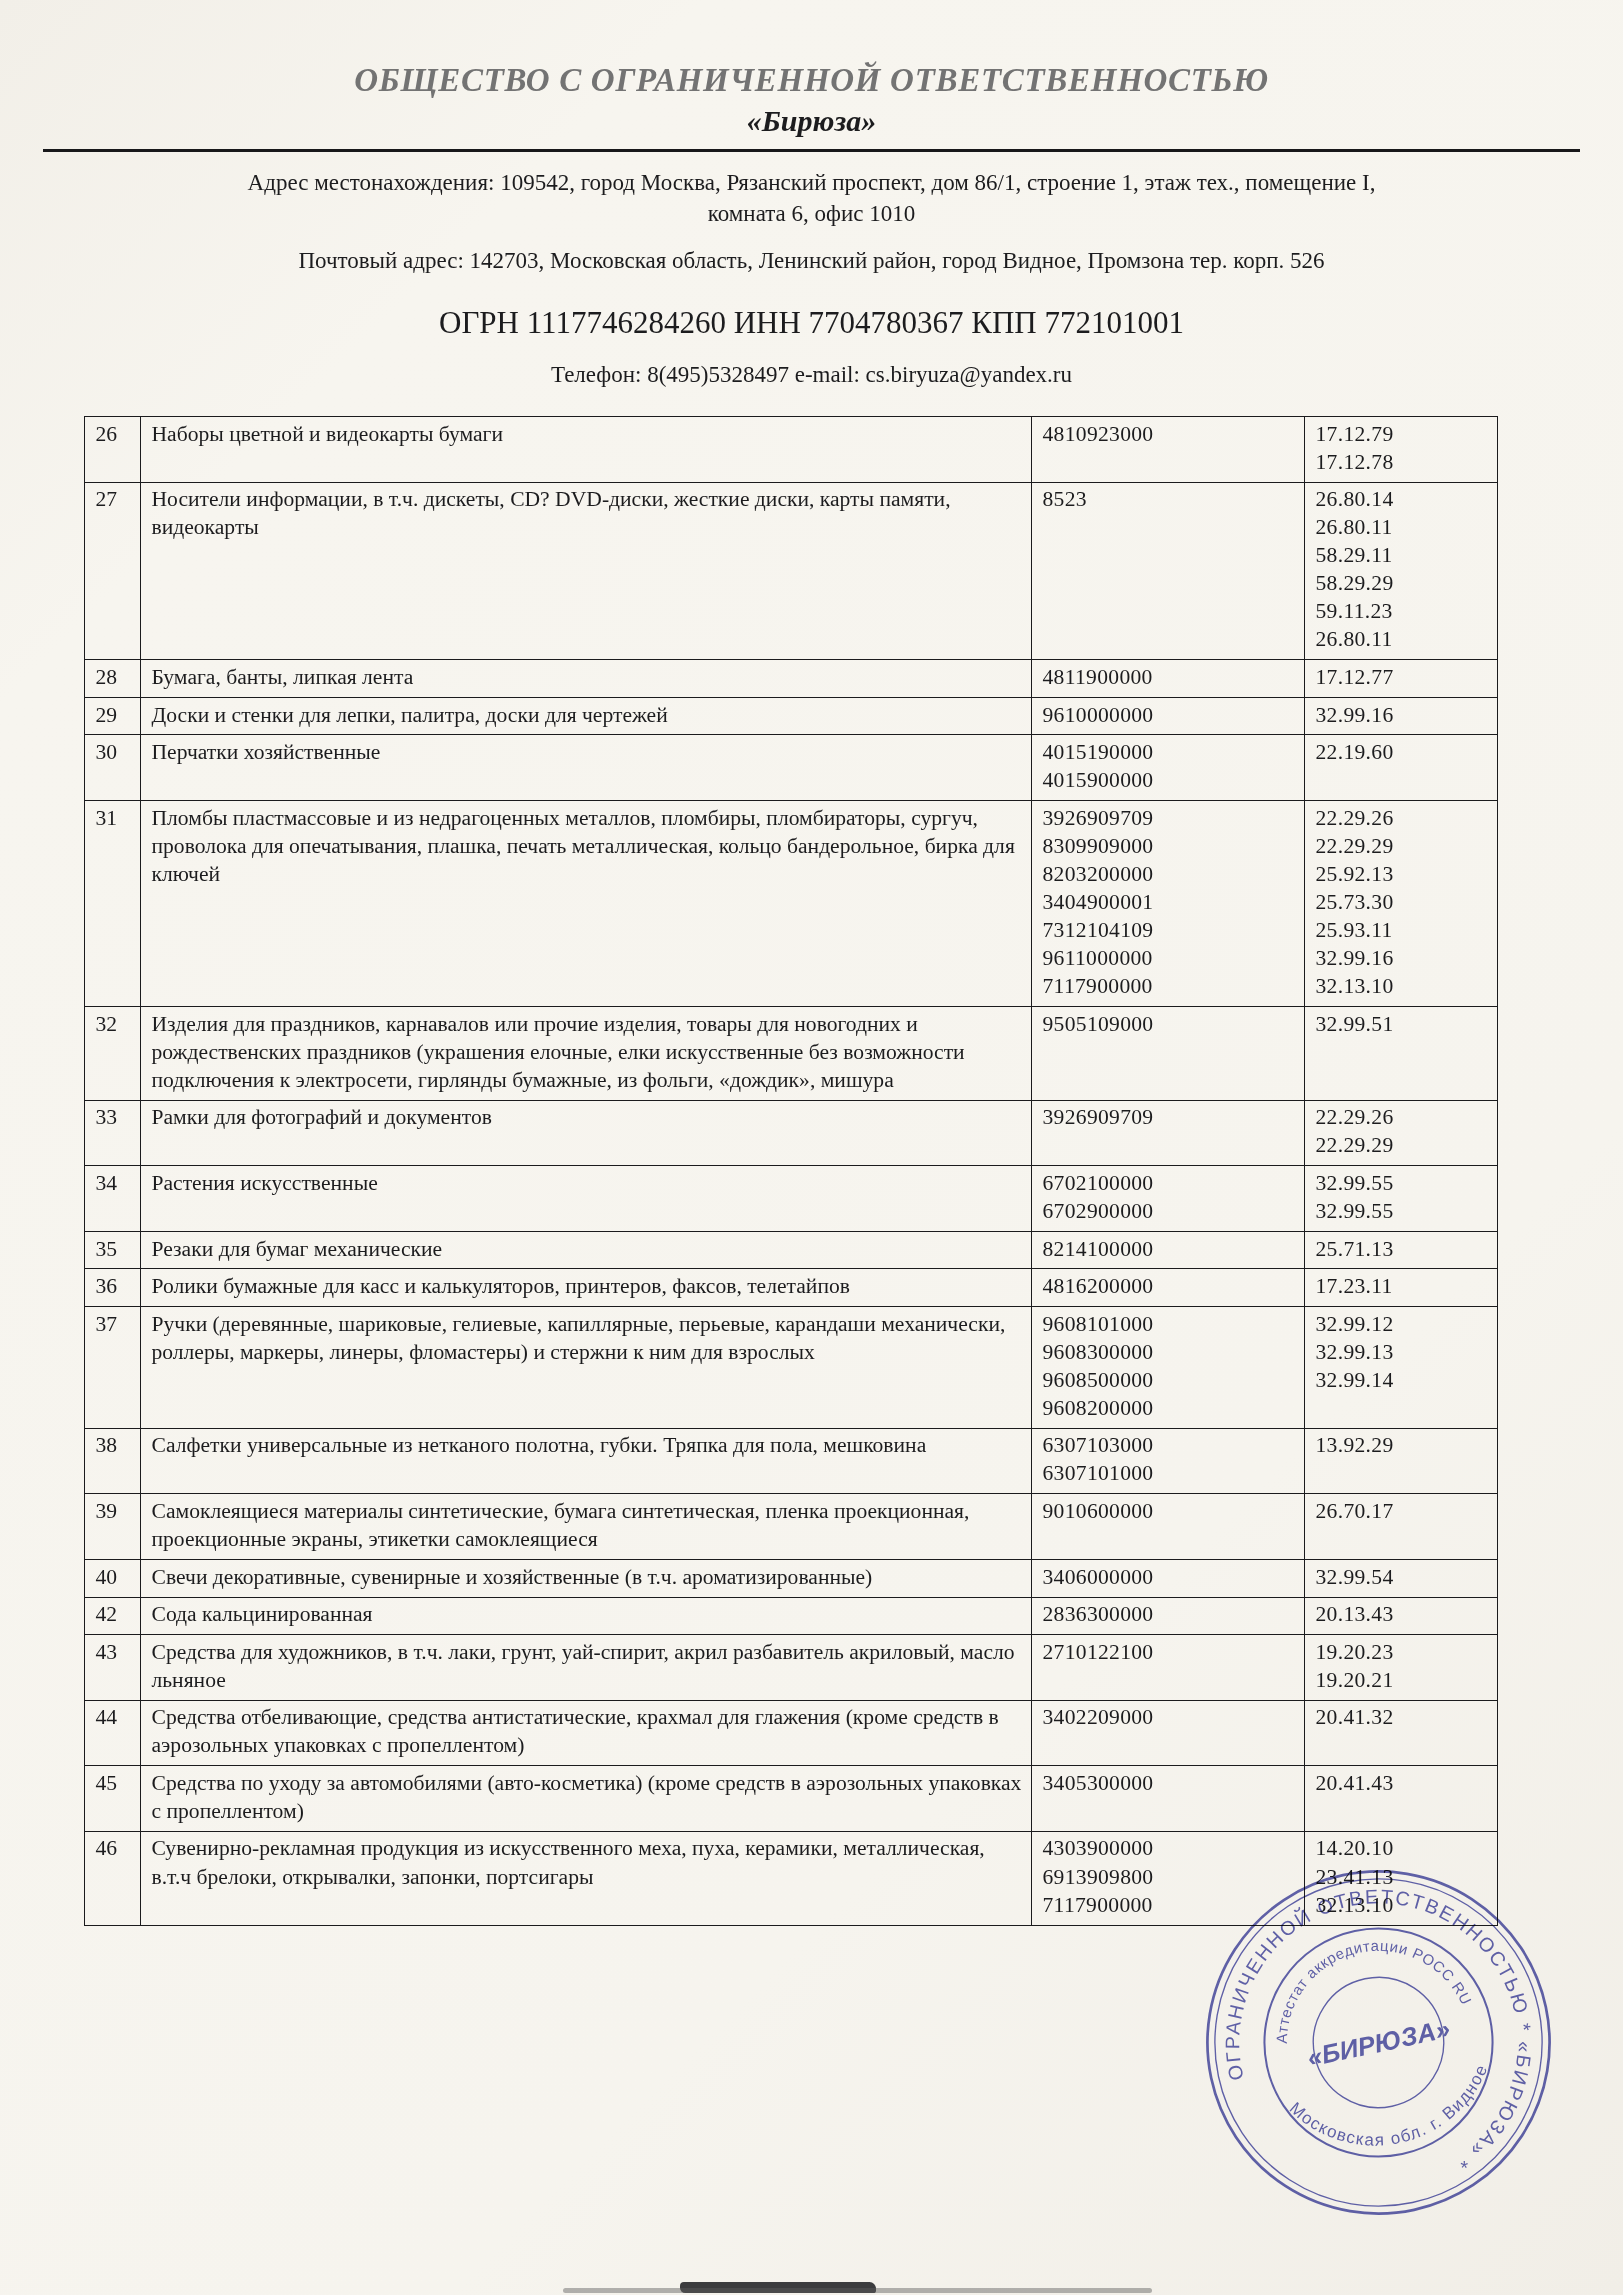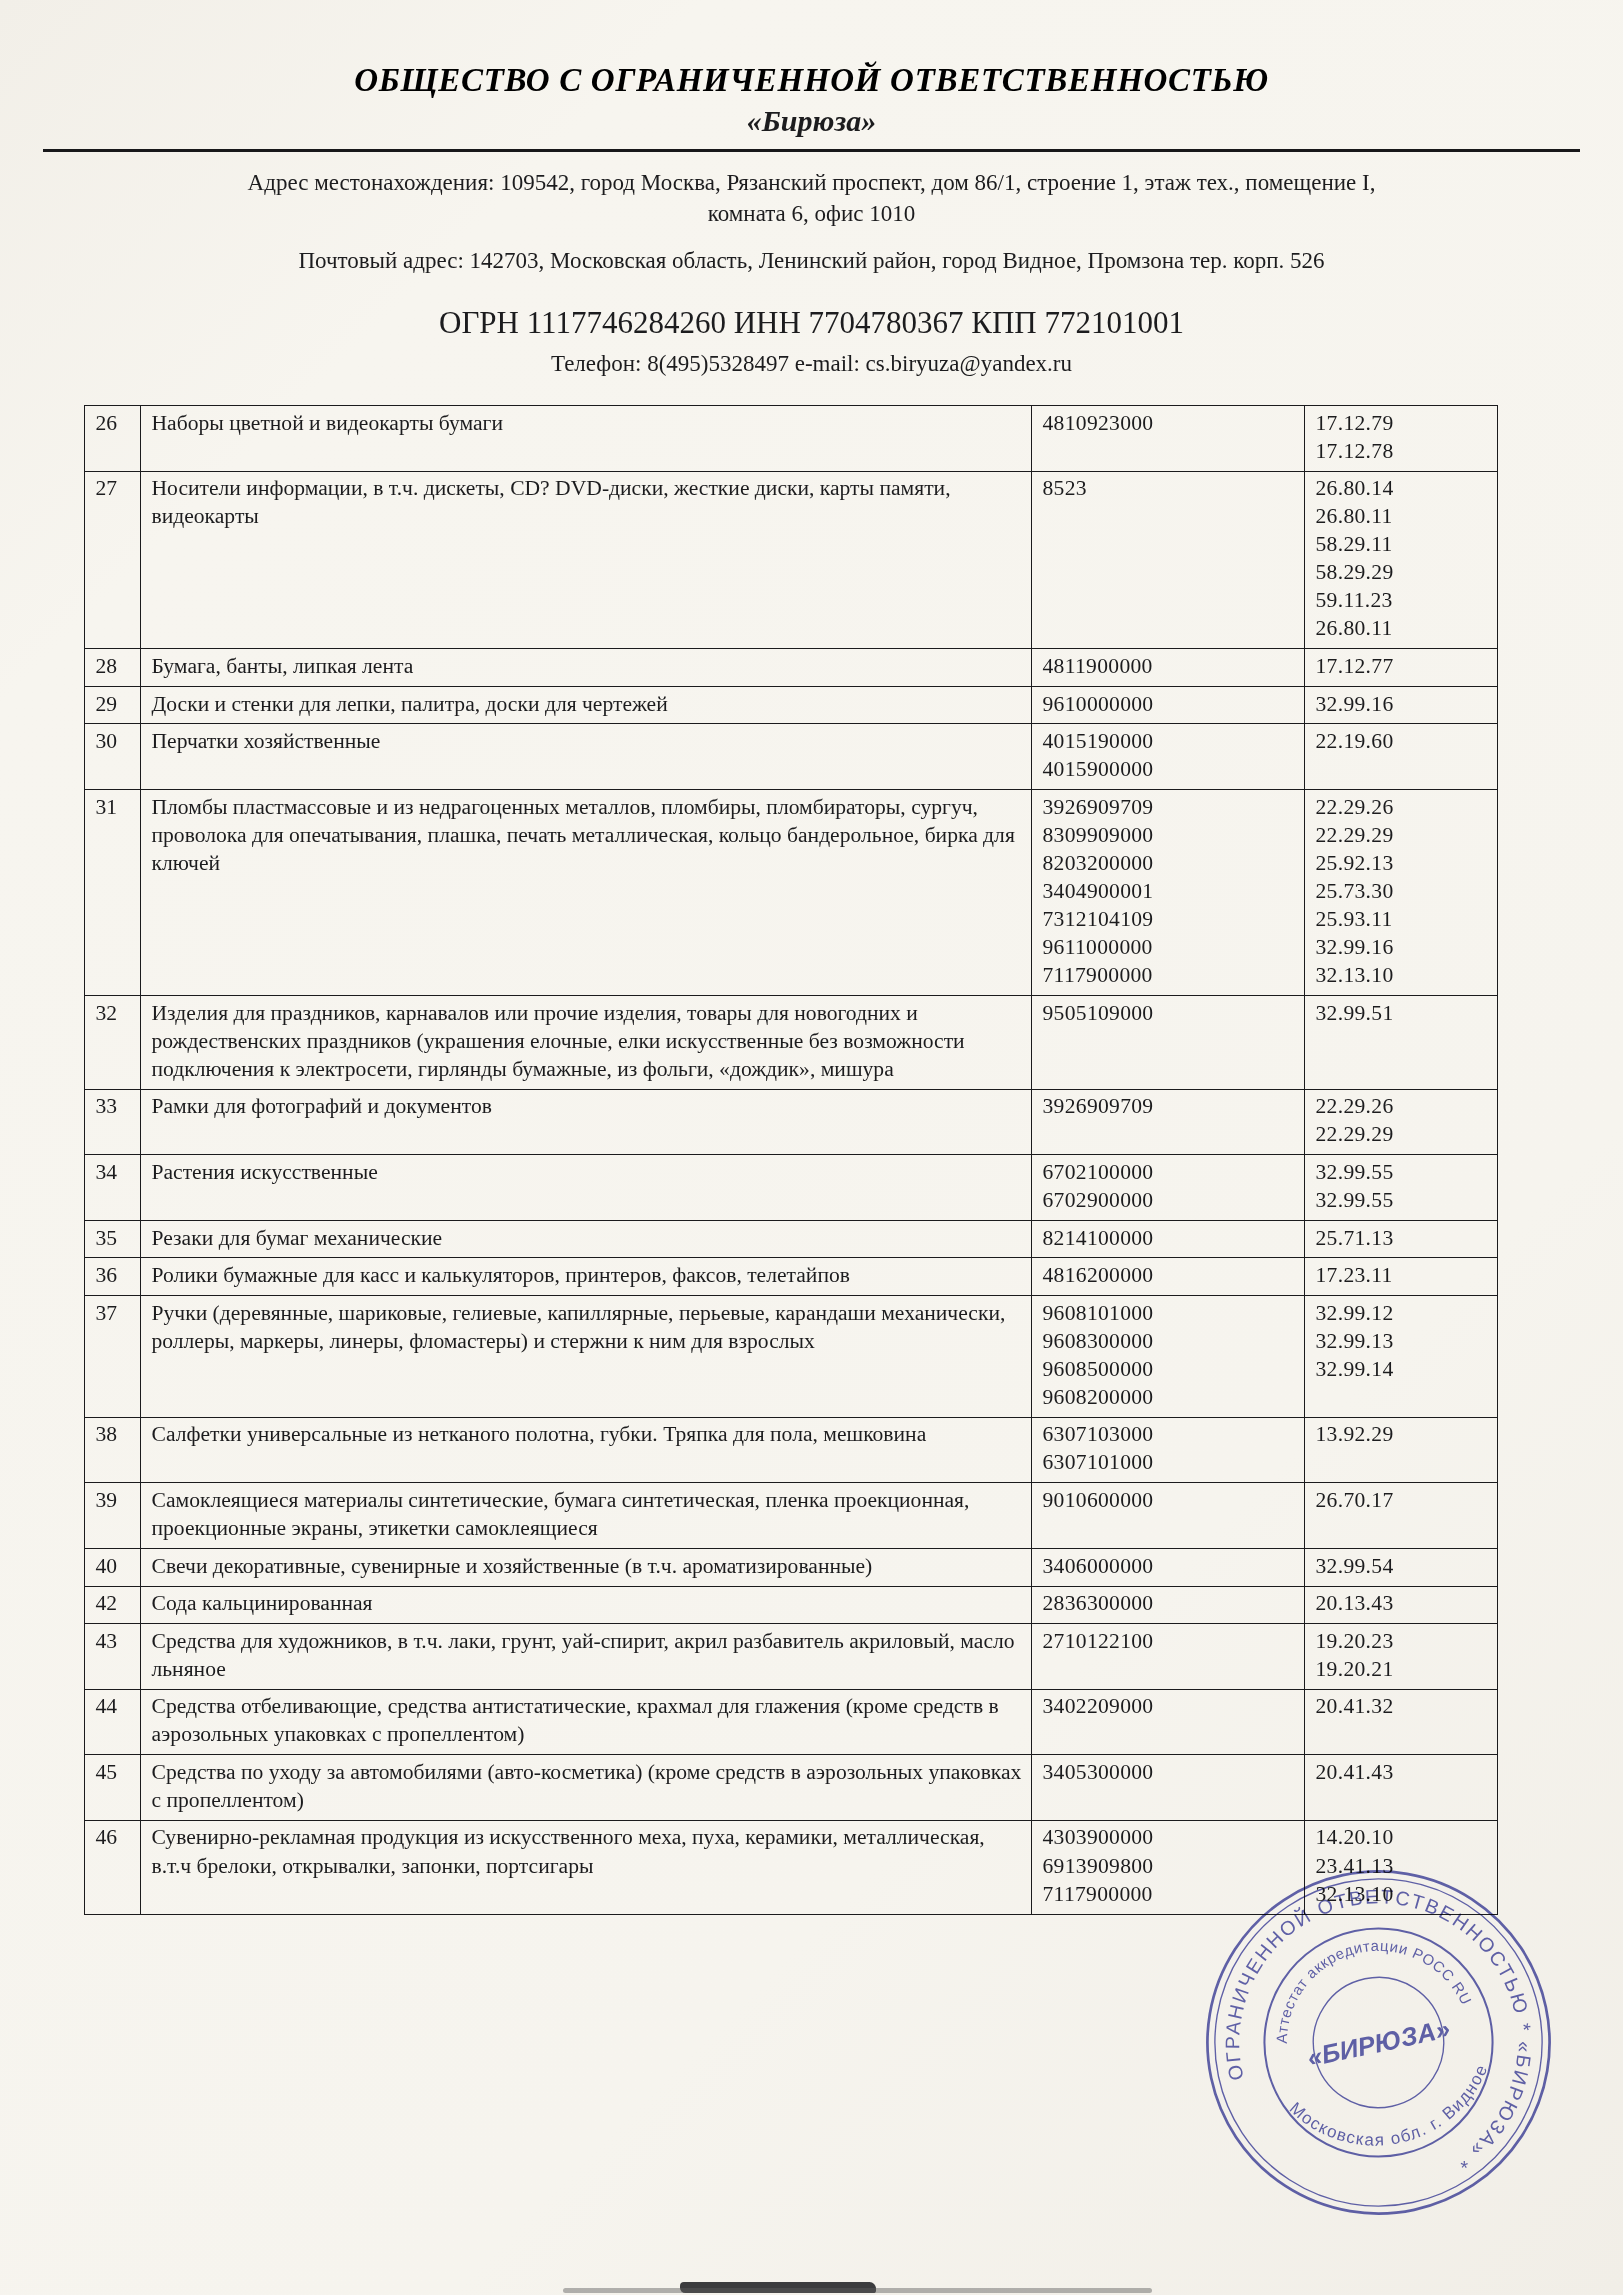--- a/index.html
+++ b/index.html
@@ -14,21 +14,21 @@
     color: #1c1c1e;
   }
   .page { padding: 62px 43px 0 43px; }
 
   .doc-title {
     text-align: center;
     font-weight: bold;
     font-style: italic;
     font-size: 33px;
     letter-spacing: 0.7px;
-    color: #000000;
+    color: #737373;
   }
   .doc-org {
     text-align: center;
     font-weight: bold;
     font-style: italic;
     font-size: 30px;
     margin-top: 5.2px;
   }
   .title-rule {
     height: 3.3px;
@@ -44,21 +44,21 @@
     margin: 16px auto;
   }
   .reg-line {
     text-align: center;
     font-size: 31px;
     margin-top: 29px;
   }
   .contact-line {
     text-align: center;
     font-size: 23px;
-    margin-top: 10px;
+    margin-top: 21px;
   }
 
   table.products {
     border-collapse: collapse;
     table-layout: fixed;
     width: 1413px;
     margin: 27.5px 0 0 41px;
     background: transparent;
     padding-left: 14px;
   }

